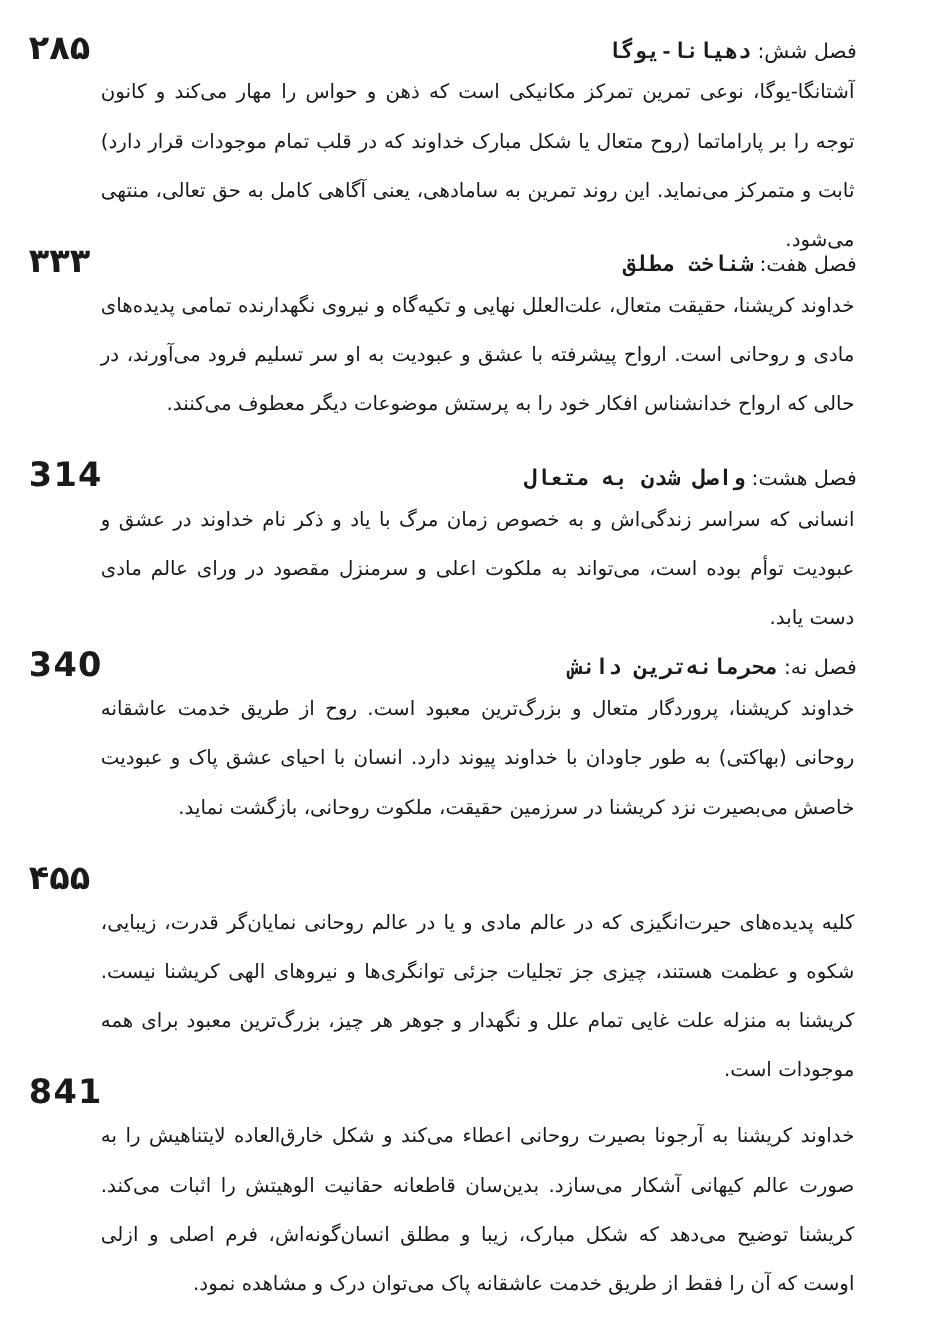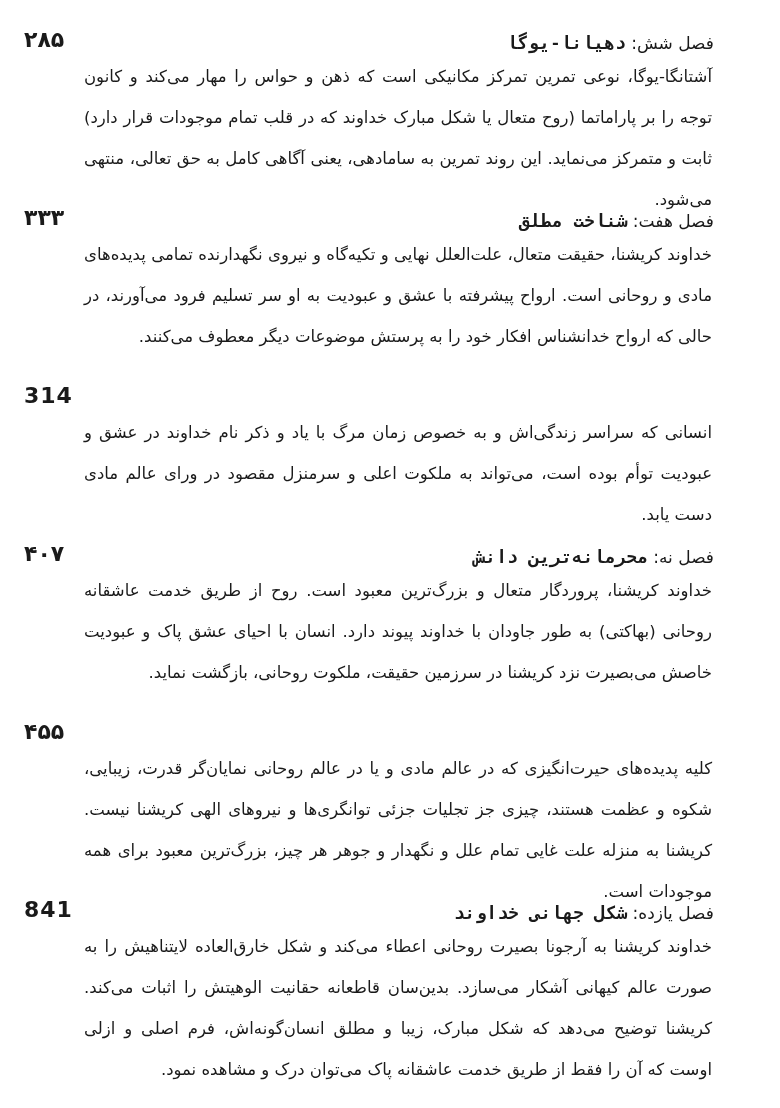--- a/index.html
+++ b/index.html
@@ -43,21 +43,21 @@
       font-weight: normal;
     }
     .chapter-name {
       font-weight: bold;
       font-size: 18px;
       font-family: Liberation Mono, monospace;
     }
     .page-number {
       direction: ltr;
       font-weight: bold;
-      font-size: 22px;
+      font-size: 28px;
       line-height: 24px;
       margin-left: 568px;
       position: absolute;
       left: -60px;
       margin-left: 0;
       top: 6px;
       letter-spacing: 1px;
     }
     .chapter-body {
       font-size: 16.5px;
@@ -88,45 +88,45 @@
       <div class="chapter-title">
         <span class="chapter-prefix">فصل هفت: </span><span class="chapter-name">شناخت مطلق</span>
       </div>
       <div class="page-number">۳۳۳</div>
     </div>
     <p class="chapter-body">خداوند کریشنا، حقیقت متعال، علت‌العلل نهایی و تکیه‌گاه و نیروی نگهدارنده تمامی پدیده‌های مادی و روحانی است. ارواح پیشرفته با عشق و عبودیت به او سر تسلیم فرود می‌آورند، در حالی که ارواح خدانشناس افکار خود را به پرستش موضوعات دیگر معطوف می‌کنند.</p>
   </section>
 
   <section class="chapter" style="height:158px;">
     <div class="chapter-head">
+      <div class="chapter-title">
+        <span class="chapter-prefix">فصل هشت: </span><span class="chapter-name">واصل شدن به متعال</span>
+      </div>
       <div class="page-number">314</div>
     </div>
     <p class="chapter-body">انسانی که سراسر زندگی‌اش و به خصوص زمان مرگ با یاد و ذکر نام خداوند در عشق و عبودیت توأم بوده است، می‌تواند به ملکوت اعلی و سرمنزل مقصود در ورای عالم مادی دست یابد.</p>
   </section>
 
   <section class="chapter" style="height:178px;">
     <div class="chapter-head">
       <div class="chapter-title">
         <span class="chapter-prefix">فصل نه: </span><span class="chapter-name">محرمانه‌ترین دانش</span>
       </div>
-      <div class="page-number">۴۰۷</div>
+      <div class="page-number">340</div>
     </div>
     <p class="chapter-body">خداوند کریشنا، پروردگار متعال و بزرگ‌ترین معبود است. روح از طریق خدمت عاشقانه روحانی (بهاکتی) به طور جاودان با خداوند پیوند دارد. انسان با احیای عشق پاک و عبودیت خاصش می‌بصیرت نزد کریشنا در سرزمین حقیقت، ملکوت روحانی، بازگشت نماید.</p>
   </section>
 
   <section class="chapter" style="height:178px;">
     <div class="chapter-head">
       <div class="page-number">۴۵۵</div>
     </div>
     <p class="chapter-body">کلیه پدیده‌های حیرت‌انگیزی که در عالم مادی و یا در عالم روحانی نمایان‌گر قدرت، زیبایی، شکوه و عظمت هستند، چیزی جز تجلیات جزئی توانگری‌ها و نیروهای الهی کریشنا نیست. کریشنا به منزله علت غایی تمام علل و نگهدار و جوهر هر چیز، بزرگ‌ترین معبود برای همه موجودات است.</p>
   </section>
 
   <section class="chapter" style="height:200px;">
     <div class="chapter-head">
-      <div class="chapter-title">
-        <span class="chapter-prefix">فصل یازده: </span><span class="chapter-name">شکل جهانی خداوند</span>
-      </div>
       <div class="page-number">841</div>
     </div>
     <p class="chapter-body">خداوند کریشنا به آرجونا بصیرت روحانی اعطاء می‌کند و شکل خارق‌العاده لایتناهیش را به صورت عالم کیهانی آشکار می‌سازد. بدین‌سان قاطعانه حقانیت الوهیتش را اثبات می‌کند. کریشنا توضیح می‌دهد که شکل مبارک، زیبا و مطلق انسان‌گونه‌اش، فرم اصلی و ازلی اوست که آن را فقط از طریق خدمت عاشقانه پاک می‌توان درک و مشاهده نمود.</p>
   </section>
 
 </div>
 
 </body></html>

